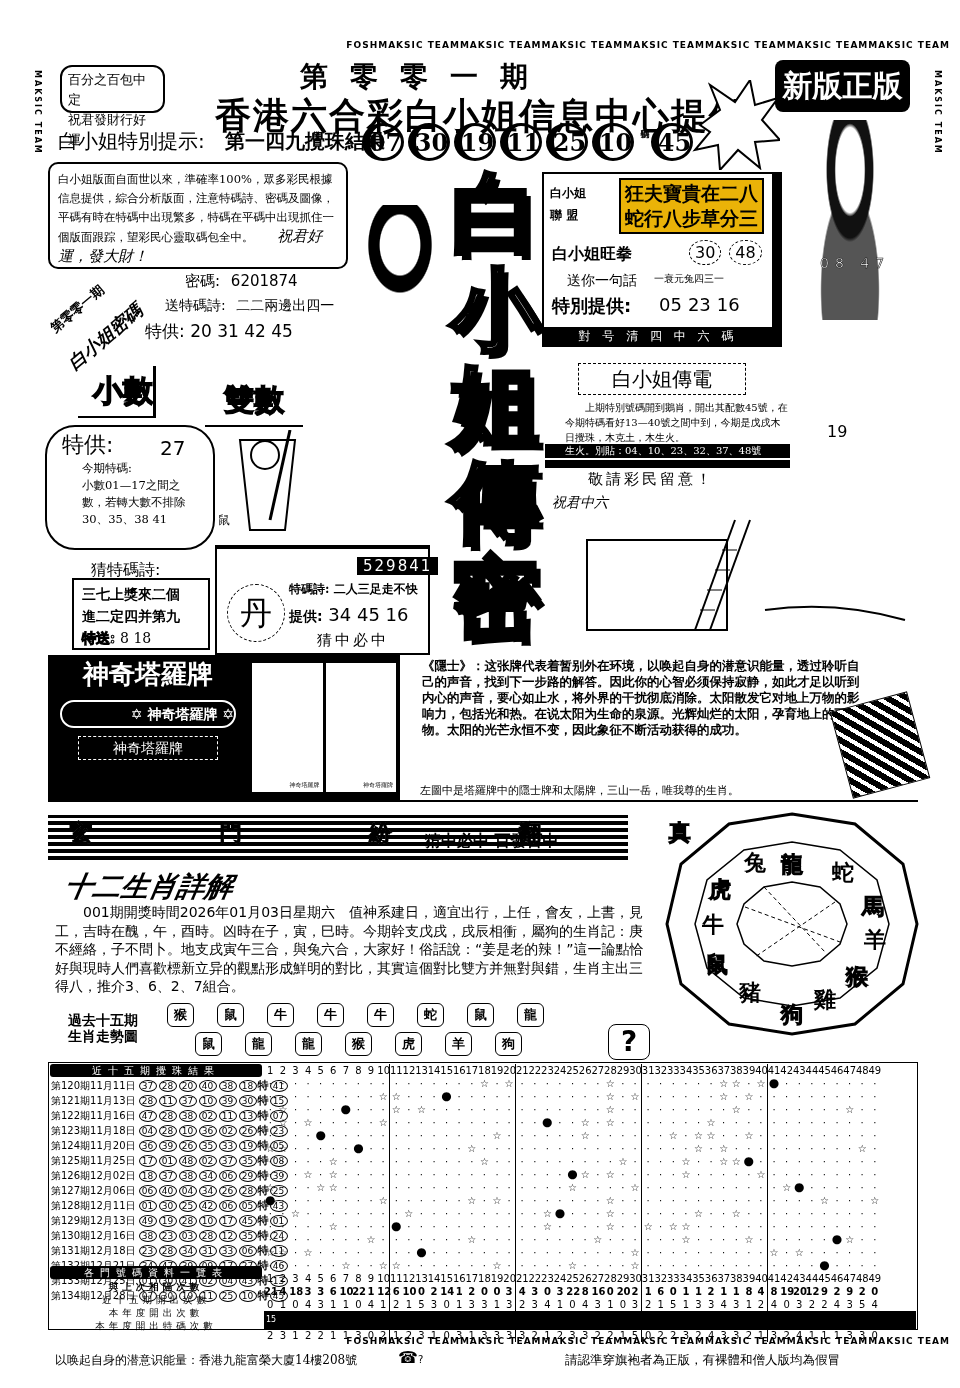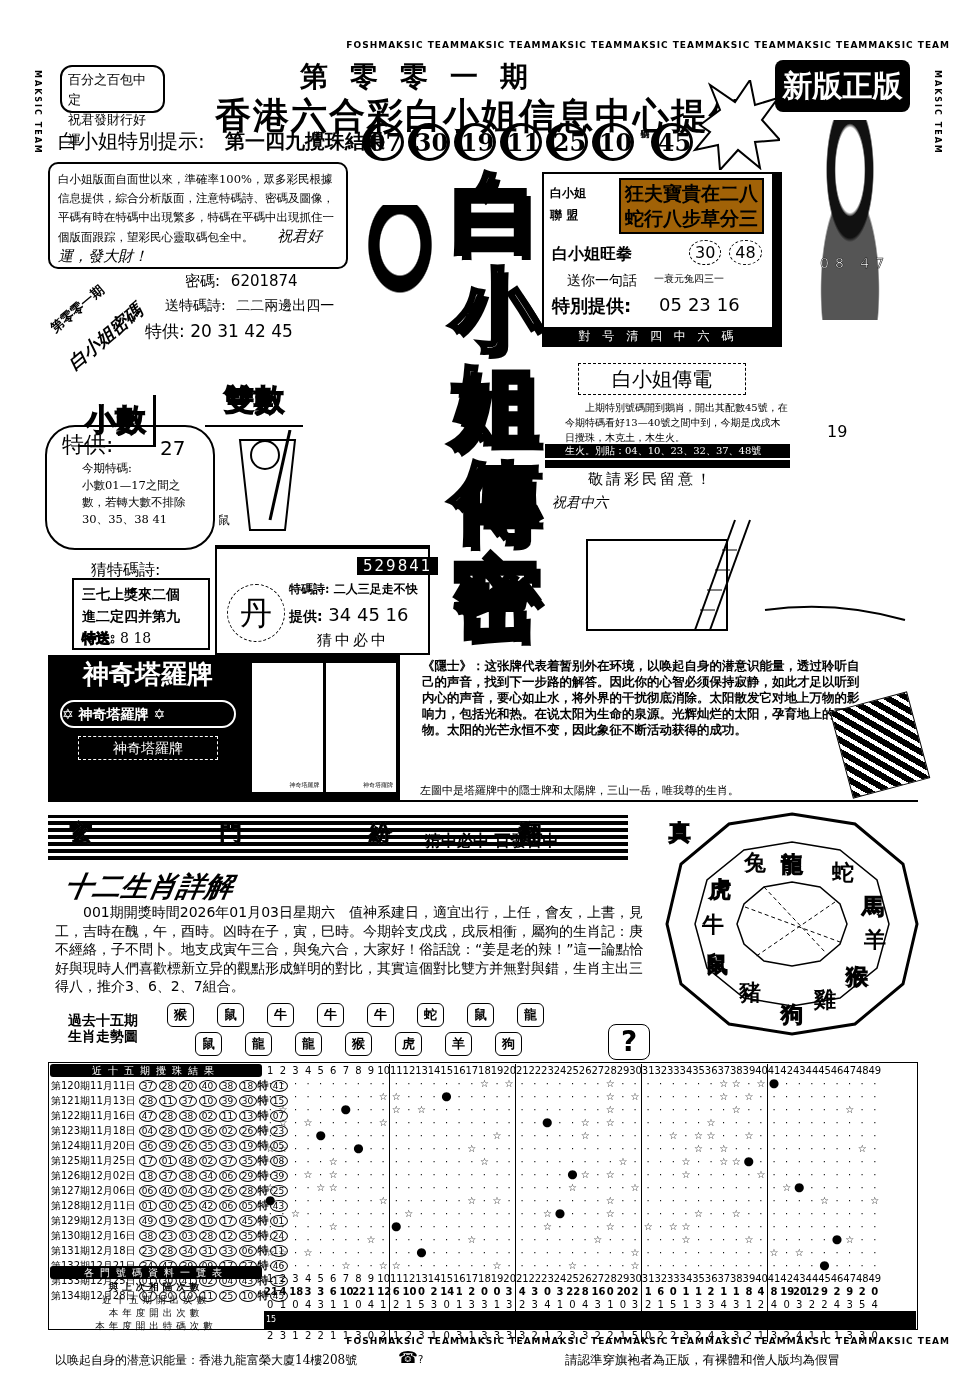--- a/index.html
+++ b/index.html
@@ -100,21 +100,21 @@
   <div class="bigchar">姐</div>
   <div class="bigchar">傳</div>
   <div class="bigchar">密</div>
 </div>
 
 <div class="abs" style="left:542px;top:172px;width:240px;height:175px;border:2px solid #000;border-right:10px solid #000">
   <div class="abs" style="left:6px;top:8px;font-size:12px;line-height:22px;font-weight:bold">
     <div>白小姐</div>
     <div>聯 盟</div>
   </div>
-  <div class="abs" style="left:75px;top:4px;border:2px solid #000;padding:1px 4px;font-size:19px;font-weight:bold;line-height:25px;background:#a16207">
+  <div class="abs" style="left:75px;top:4px;border:2px solid #000;padding:1px 4px;font-size:19px;font-weight:bold;line-height:25px;background:#eab308">
     <div>狂夫寶貴在二八</div>
     <div>蛇行八步草分三</div>
   </div>
   <div class="abs serif" style="left:8px;top:70px;font-size:16px;font-weight:bold">白小姐旺拳</div>
   <div class="abs" style="left:145px;top:66px;font-size:16px;display:flex;gap:8px">
     <span style="border:1px dashed #000;border-radius:50%;padding:2px 5px">30</span>
     <span style="border:1px dashed #000;border-radius:50%;padding:2px 5px">48</span>
   </div>
   <div class="abs" style="left:23px;top:98px;font-size:14px">送你一句話</div>
   <div class="abs" style="left:110px;top:98px;font-size:10px">一衰元兔四三一</div>
@@ -139,21 +139,21 @@
   <rect x="2" y="30" width="140" height="90" fill="none" stroke="#000" stroke-width="2"></rect>
   <line x1="110" y1="120" x2="150" y2="10" stroke="#000" stroke-width="2"></line>
   <line x1="125" y1="120" x2="165" y2="10" stroke="#000" stroke-width="2"></line>
   <line x1="115" y1="100" x2="130" y2="100" stroke="#000"></line>
     <line x1="122" y1="80" x2="137" y2="80" stroke="#000"></line>
     <line x1="130" y1="60" x2="145" y2="60" stroke="#000"></line>
     <line x1="137" y1="40" x2="152" y2="40" stroke="#000"></line>
   <path d="M180,100 Q250,90 320,110" stroke="#000" fill="none" stroke-width="2"></path>
 </svg>
 
-<div class="abs" style="left:78px;top:395px;width:78px;height:52px;border-bottom:2px solid #000;border-right:3px solid #000;font-size:30px;font-weight:bold;text-align:center;line-height:50px;color:#fff;-webkit-text-stroke:1.5px #000">小數</div>
+<div class="abs" style="left:78px;top:366px;width:78px;height:52px;border-bottom:2px solid #000;border-right:3px solid #000;font-size:30px;font-weight:bold;text-align:right;line-height:50px;color:#fff;-webkit-text-stroke:1.5px #000">小數</div>
 <div class="abs" style="left:205px;top:375px;width:98px;height:52px;border-bottom:2px solid #000;font-size:30px;font-weight:bold;text-align:center;line-height:50px;color:#fff;-webkit-text-stroke:1.5px #000">雙數</div>
 <div class="abs" style="left:45px;top:425px;width:170px;height:125px;border:2px solid #000;border-radius:30px"></div>
 <div class="abs" style="left:62px;top:430px;font-size:22px">特供:</div>
 <div class="abs" style="left:160px;top:436px;font-size:20px">27</div>
 <div class="abs serif" style="left:82px;top:460px;width:118px;font-size:11.5px;line-height:17px">
   <div>今期特碼:</div>
   <div>小數01—17之間之數，若轉大數不排除30、35、38 41</div>
 </div>
 <div class="abs" style="left:218px;top:512px;font-size:12px">鼠</div>
 <svg class="abs" style="left:235px;top:430px" width="65" height="110">
@@ -172,21 +172,21 @@
 <div class="abs" style="left:215px;top:545px;width:215px;height:110px;border:2px solid #000;border-top-width:4px">
   <div class="abs" style="left:140px;top:8px;background:#000;color:#fff;font-size:15px;padding:0 6px;letter-spacing:2px">529841</div>
   <div class="abs" style="left:10px;top:35px;width:58px;height:58px;border:1px dashed #000;border-radius:50%;font-size:32px;text-align:center;line-height:56px">丹</div>
   <div class="abs serif" style="left:72px;top:32px;font-size:12px;font-weight:bold"><span>特碼詩:</span> <span>二人三足走不快</span></div>
   <div class="abs" style="left:72px;top:55px;font-size:18px"><span style="font-size:14px;font-weight:bold">提供:</span> <span>34 45 16</span></div>
   <div class="abs serif" style="left:100px;top:82px;font-size:15px;letter-spacing:3px">猜中必中</div>
 </div>
 
 <div class="abs" style="left:48px;top:655px;width:200px;height:145px;background:#000;color:#fff">
   <div style="font-size:26px;font-weight:bold;text-align:center;margin-top:2px">神奇塔羅牌</div>
-  <div style="margin:8px 12px;border:2px solid #fff;border-radius:14px;font-size:14px;font-weight:bold;text-align:left;line-height:24px">✡ <span>神奇塔羅牌</span> ✡</div>
+  <div style="margin:8px 12px;border:2px solid #fff;border-radius:14px;font-size:14px;font-weight:bold;text-align:right;line-height:24px">✡ <span>神奇塔羅牌</span> ✡</div>
   <div style="margin:8px 30px;border:1px dashed #fff;font-size:14px;text-align:center;line-height:22px">神奇塔羅牌</div>
 </div>
 <div class="abs" style="left:248px;top:655px;width:152px;height:145px;background:#000;padding:8px 4px 8px 4px;display:flex;gap:3px">
   <div style="flex:1;background:#fff;position:relative">
       <div style="position:absolute;bottom:2px;right:3px;font-size:6px">神奇塔羅牌</div>
     </div>
   <div style="flex:1;background:#fff;position:relative">
       <div style="position:absolute;bottom:2px;right:3px;font-size:6px">神奇塔羅牌</div>
     </div>
 </div>

